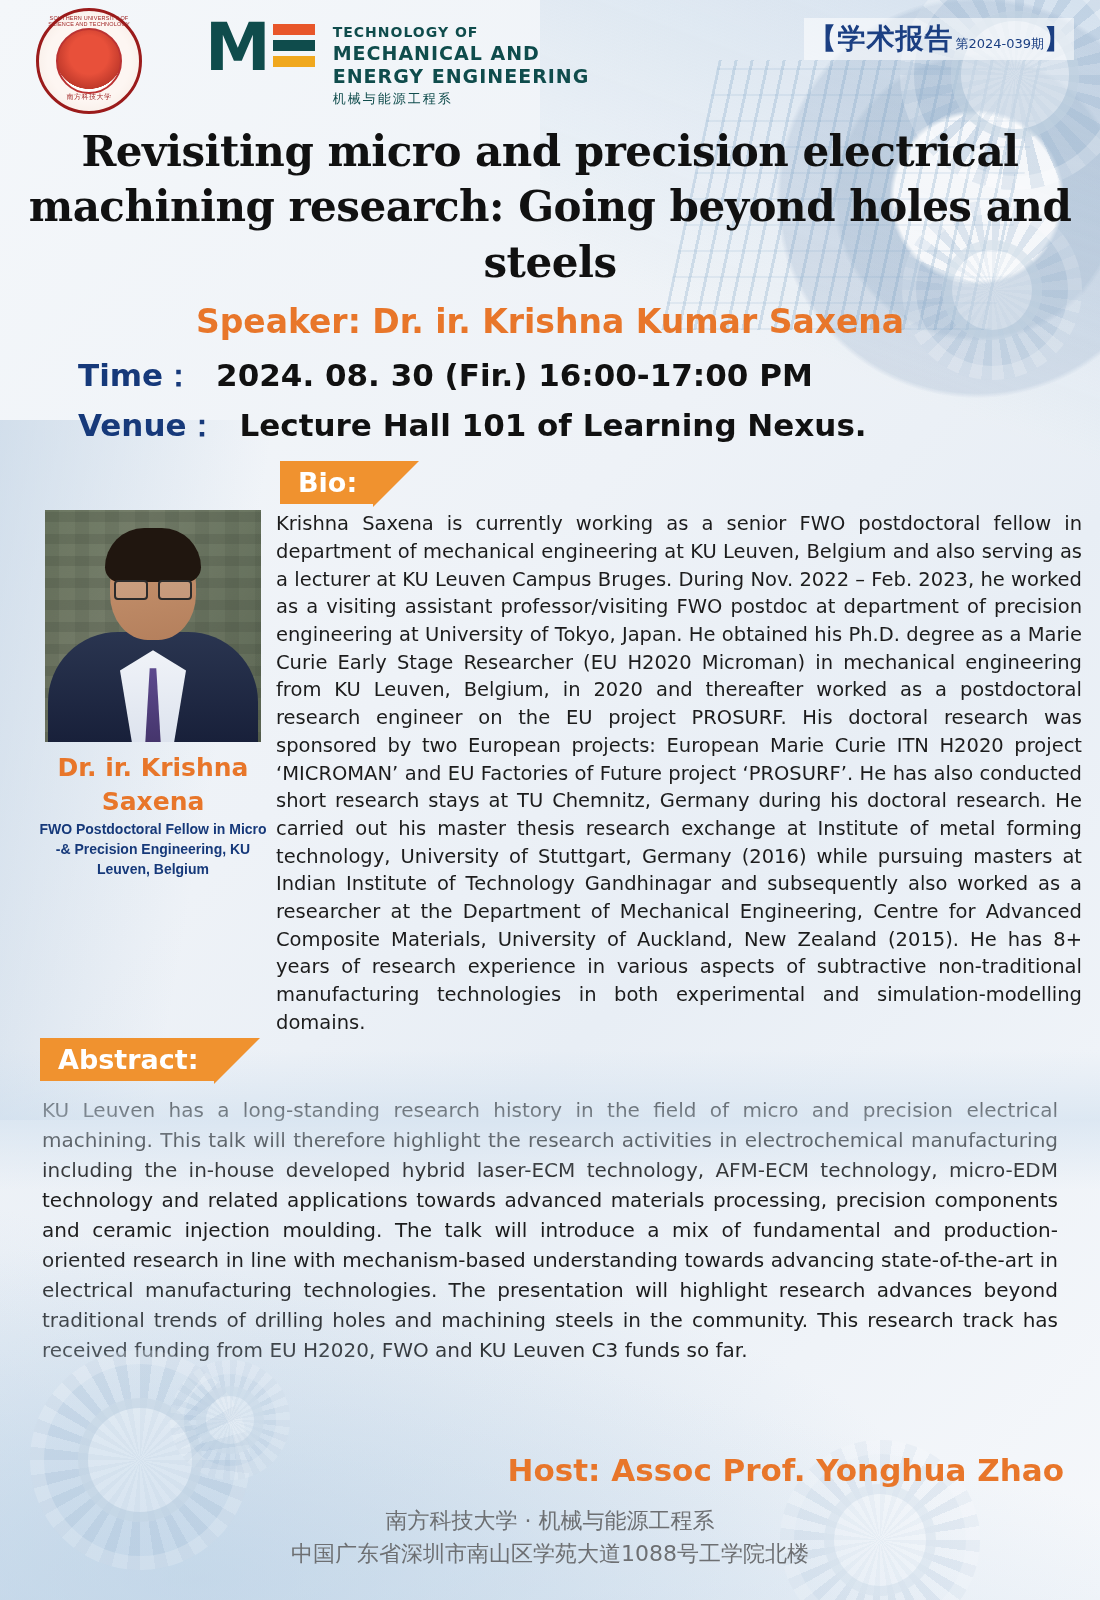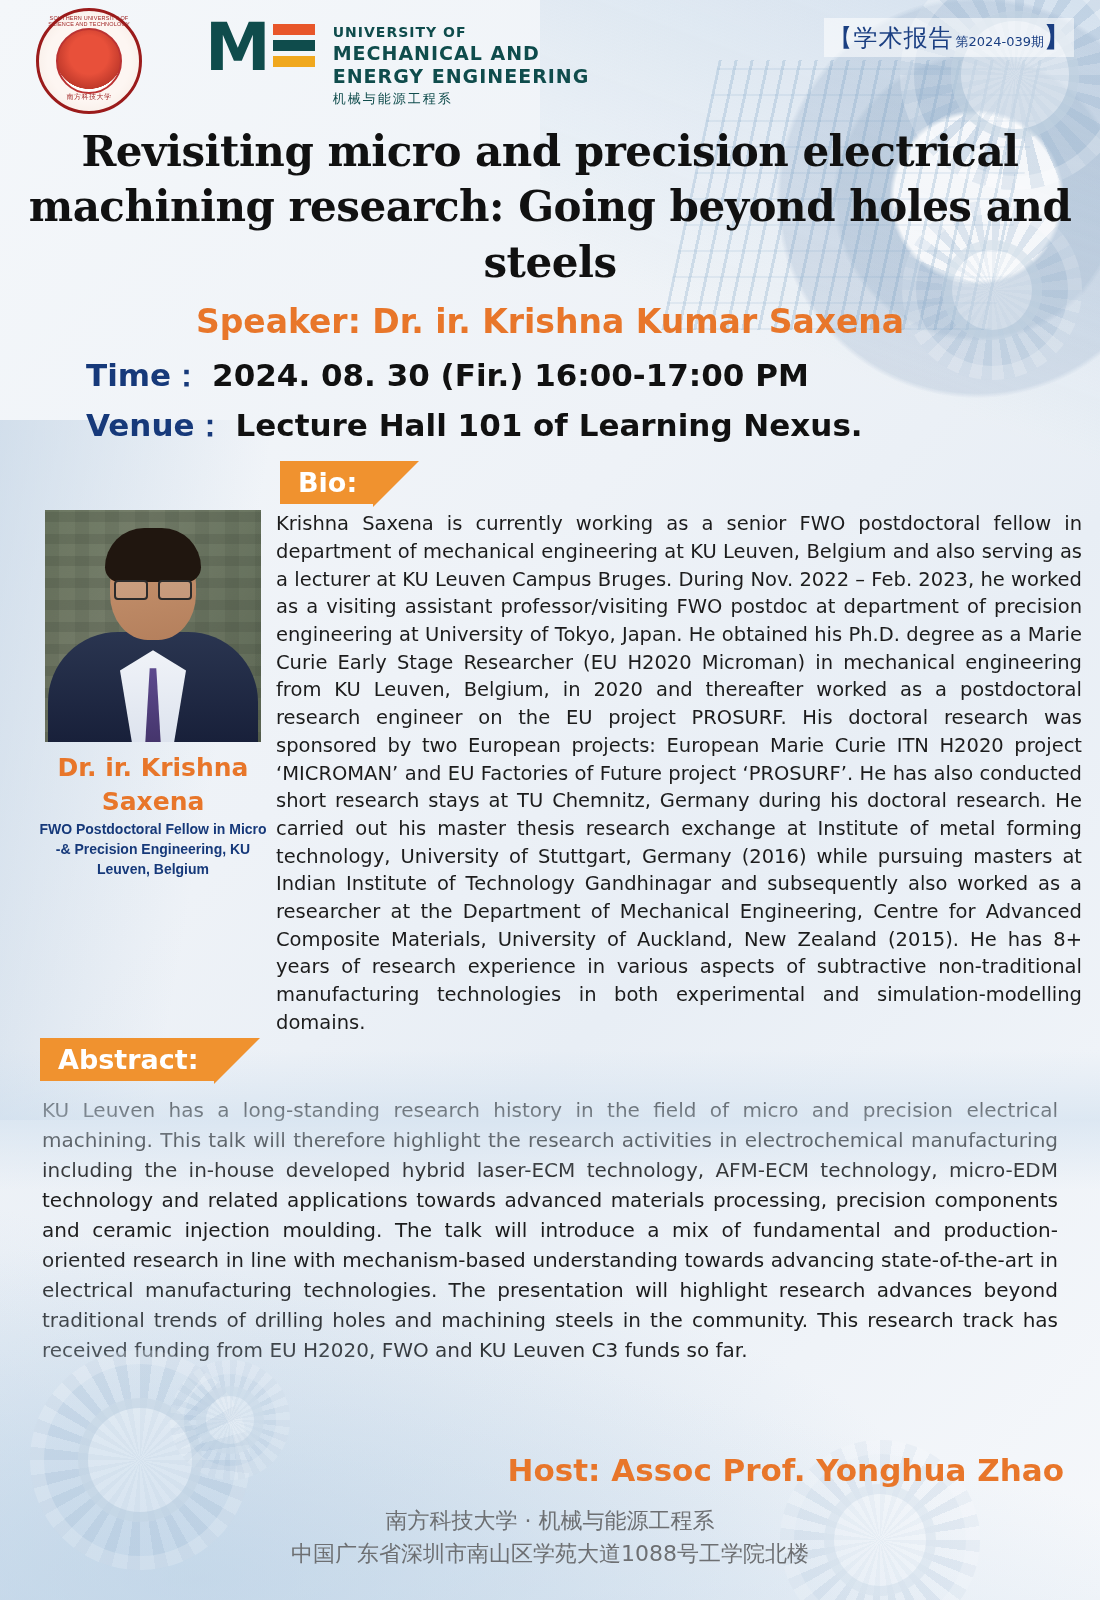--- a/index.html
+++ b/index.html
@@ -174,43 +174,43 @@
   .report-tag {
     position: absolute;
     right: 26px; top: 18px;
     display: flex;
     align-items: baseline;
     background: rgba(255,255,255,0.55);
     padding: 2px 4px;
   }
   .report-tag .rt-main {
     font-family: "DejaVu Sans", sans-serif;
-    font-weight: normal;
-    font-size: 24px;
+    font-weight: bold;
+    font-size: 28px;
     color: #1b3f82;
     letter-spacing: 1px;
   }
   .report-tag .rt-num {
     font-family: "DejaVu Sans", sans-serif;
     font-size: 13px;
     color: #1b3f82;
     margin-left: 2px;
   }
   .report-tag .rt-close {
     font-family: "DejaVu Sans", sans-serif;
     font-weight: bold;
     font-size: 26px;
     color: #1b3f82;
   }
 
   
   .title-block {
     position: relative;
     margin-top: 6px;
-    padding: 0 28px;
+    padding: 0 20px;
     text-align: center;
   }
   .talk-title {
     font-family: "DejaVu Serif", serif;
     font-weight: bold;
     font-size: 42px;
     line-height: 1.32;
     color: #111111;
     letter-spacing: -0.5px;
   }
@@ -237,21 +237,21 @@
     font-weight: bold;
     font-size: 31px;
     color: #16397a;
     white-space: nowrap;
   }
   .tv-value {
     font-family: "DejaVu Sans", sans-serif;
     font-weight: bold;
     font-size: 31px;
     color: #111111;
-    margin-left: 10px;
+    margin-left: 22px;
   }
 
   
   .bio-section {
     position: relative;
     margin-top: 14px;
   }
   .ribbon {
     position: relative;
     display: inline-block;
@@ -454,21 +454,21 @@
     <div class="me-logo">
       <div class="me-mark">
         <span class="me-letter">M</span>
         <span class="me-bars">
           <i></i>
             <i></i>
             <i></i>
         </span>
       </div>
       <div class="me-text">
-        <div class="l1">UNIVERSITY OF</div>
+        <div class="l1">TECHNOLOGY OF</div>
         <div class="l2">MECHANICAL AND</div>
         <div class="l3">ENERGY ENGINEERING</div>
         <div class="cn">机械与能源工程系</div>
       </div>
     </div>
 
     <div class="report-tag">
       <span class="rt-main">【学术报告</span>
       <span class="rt-num">第2024-039期</span>
       <span class="rt-close">】</span>

